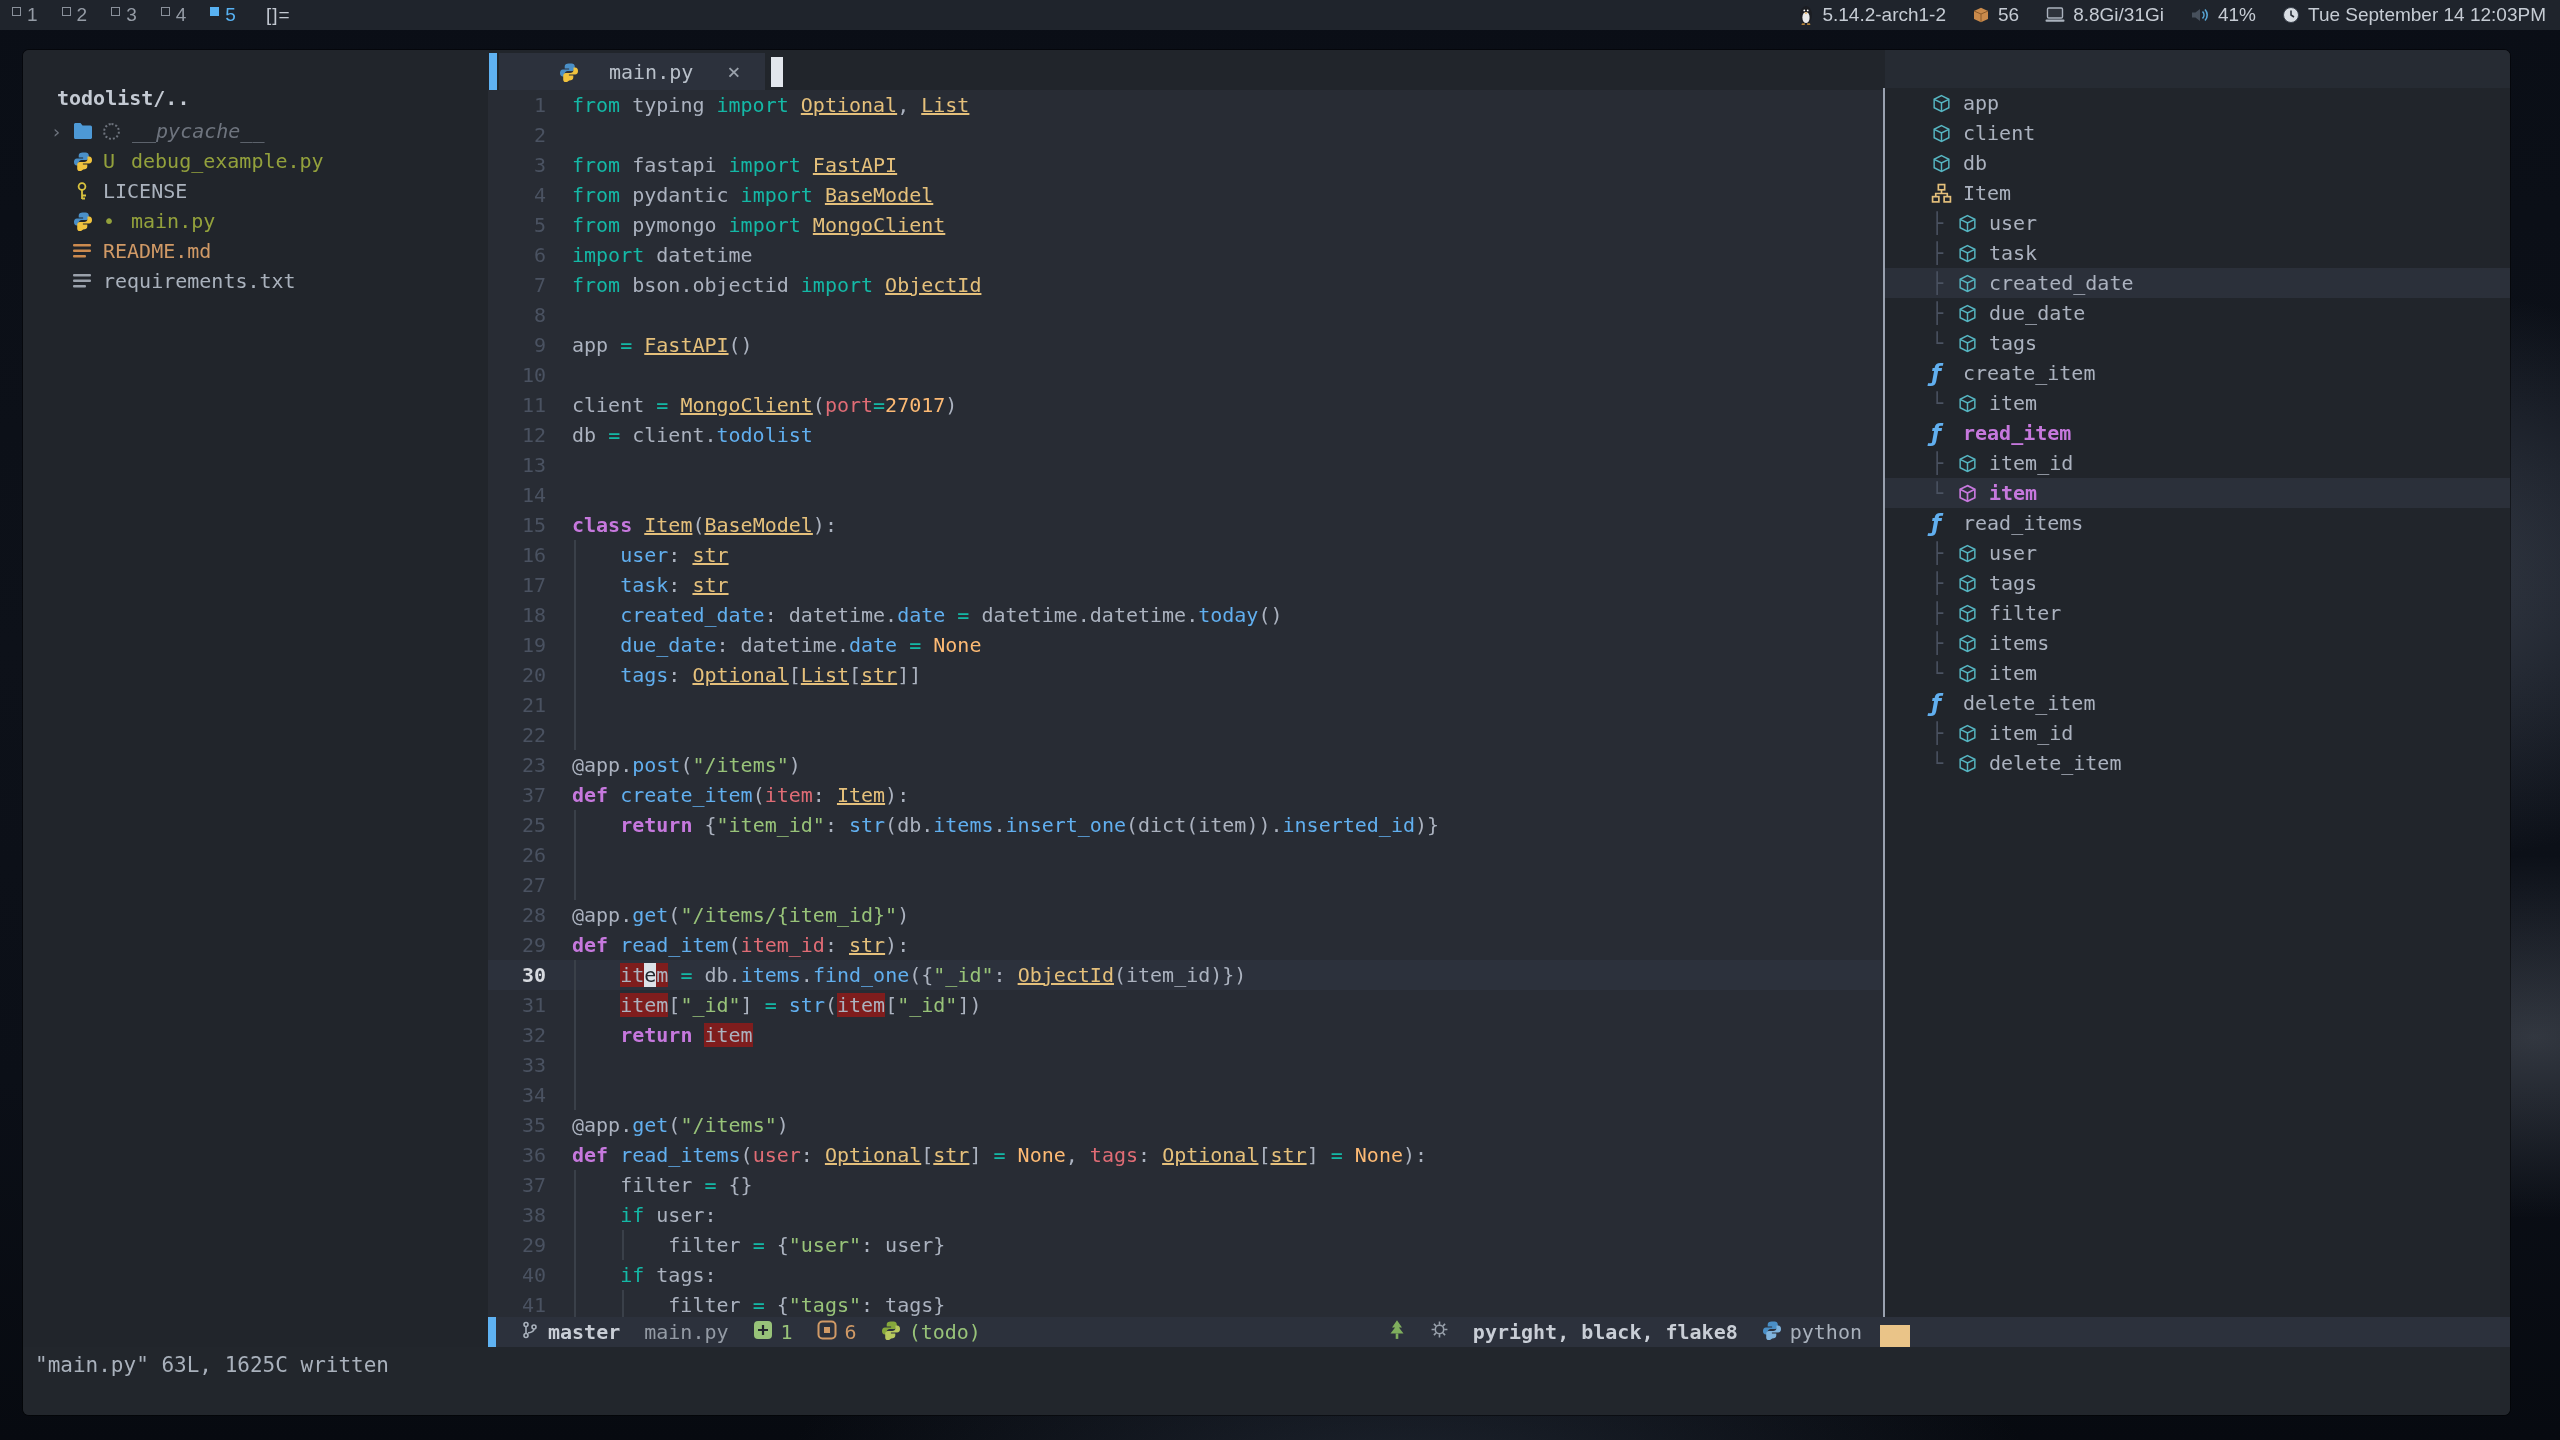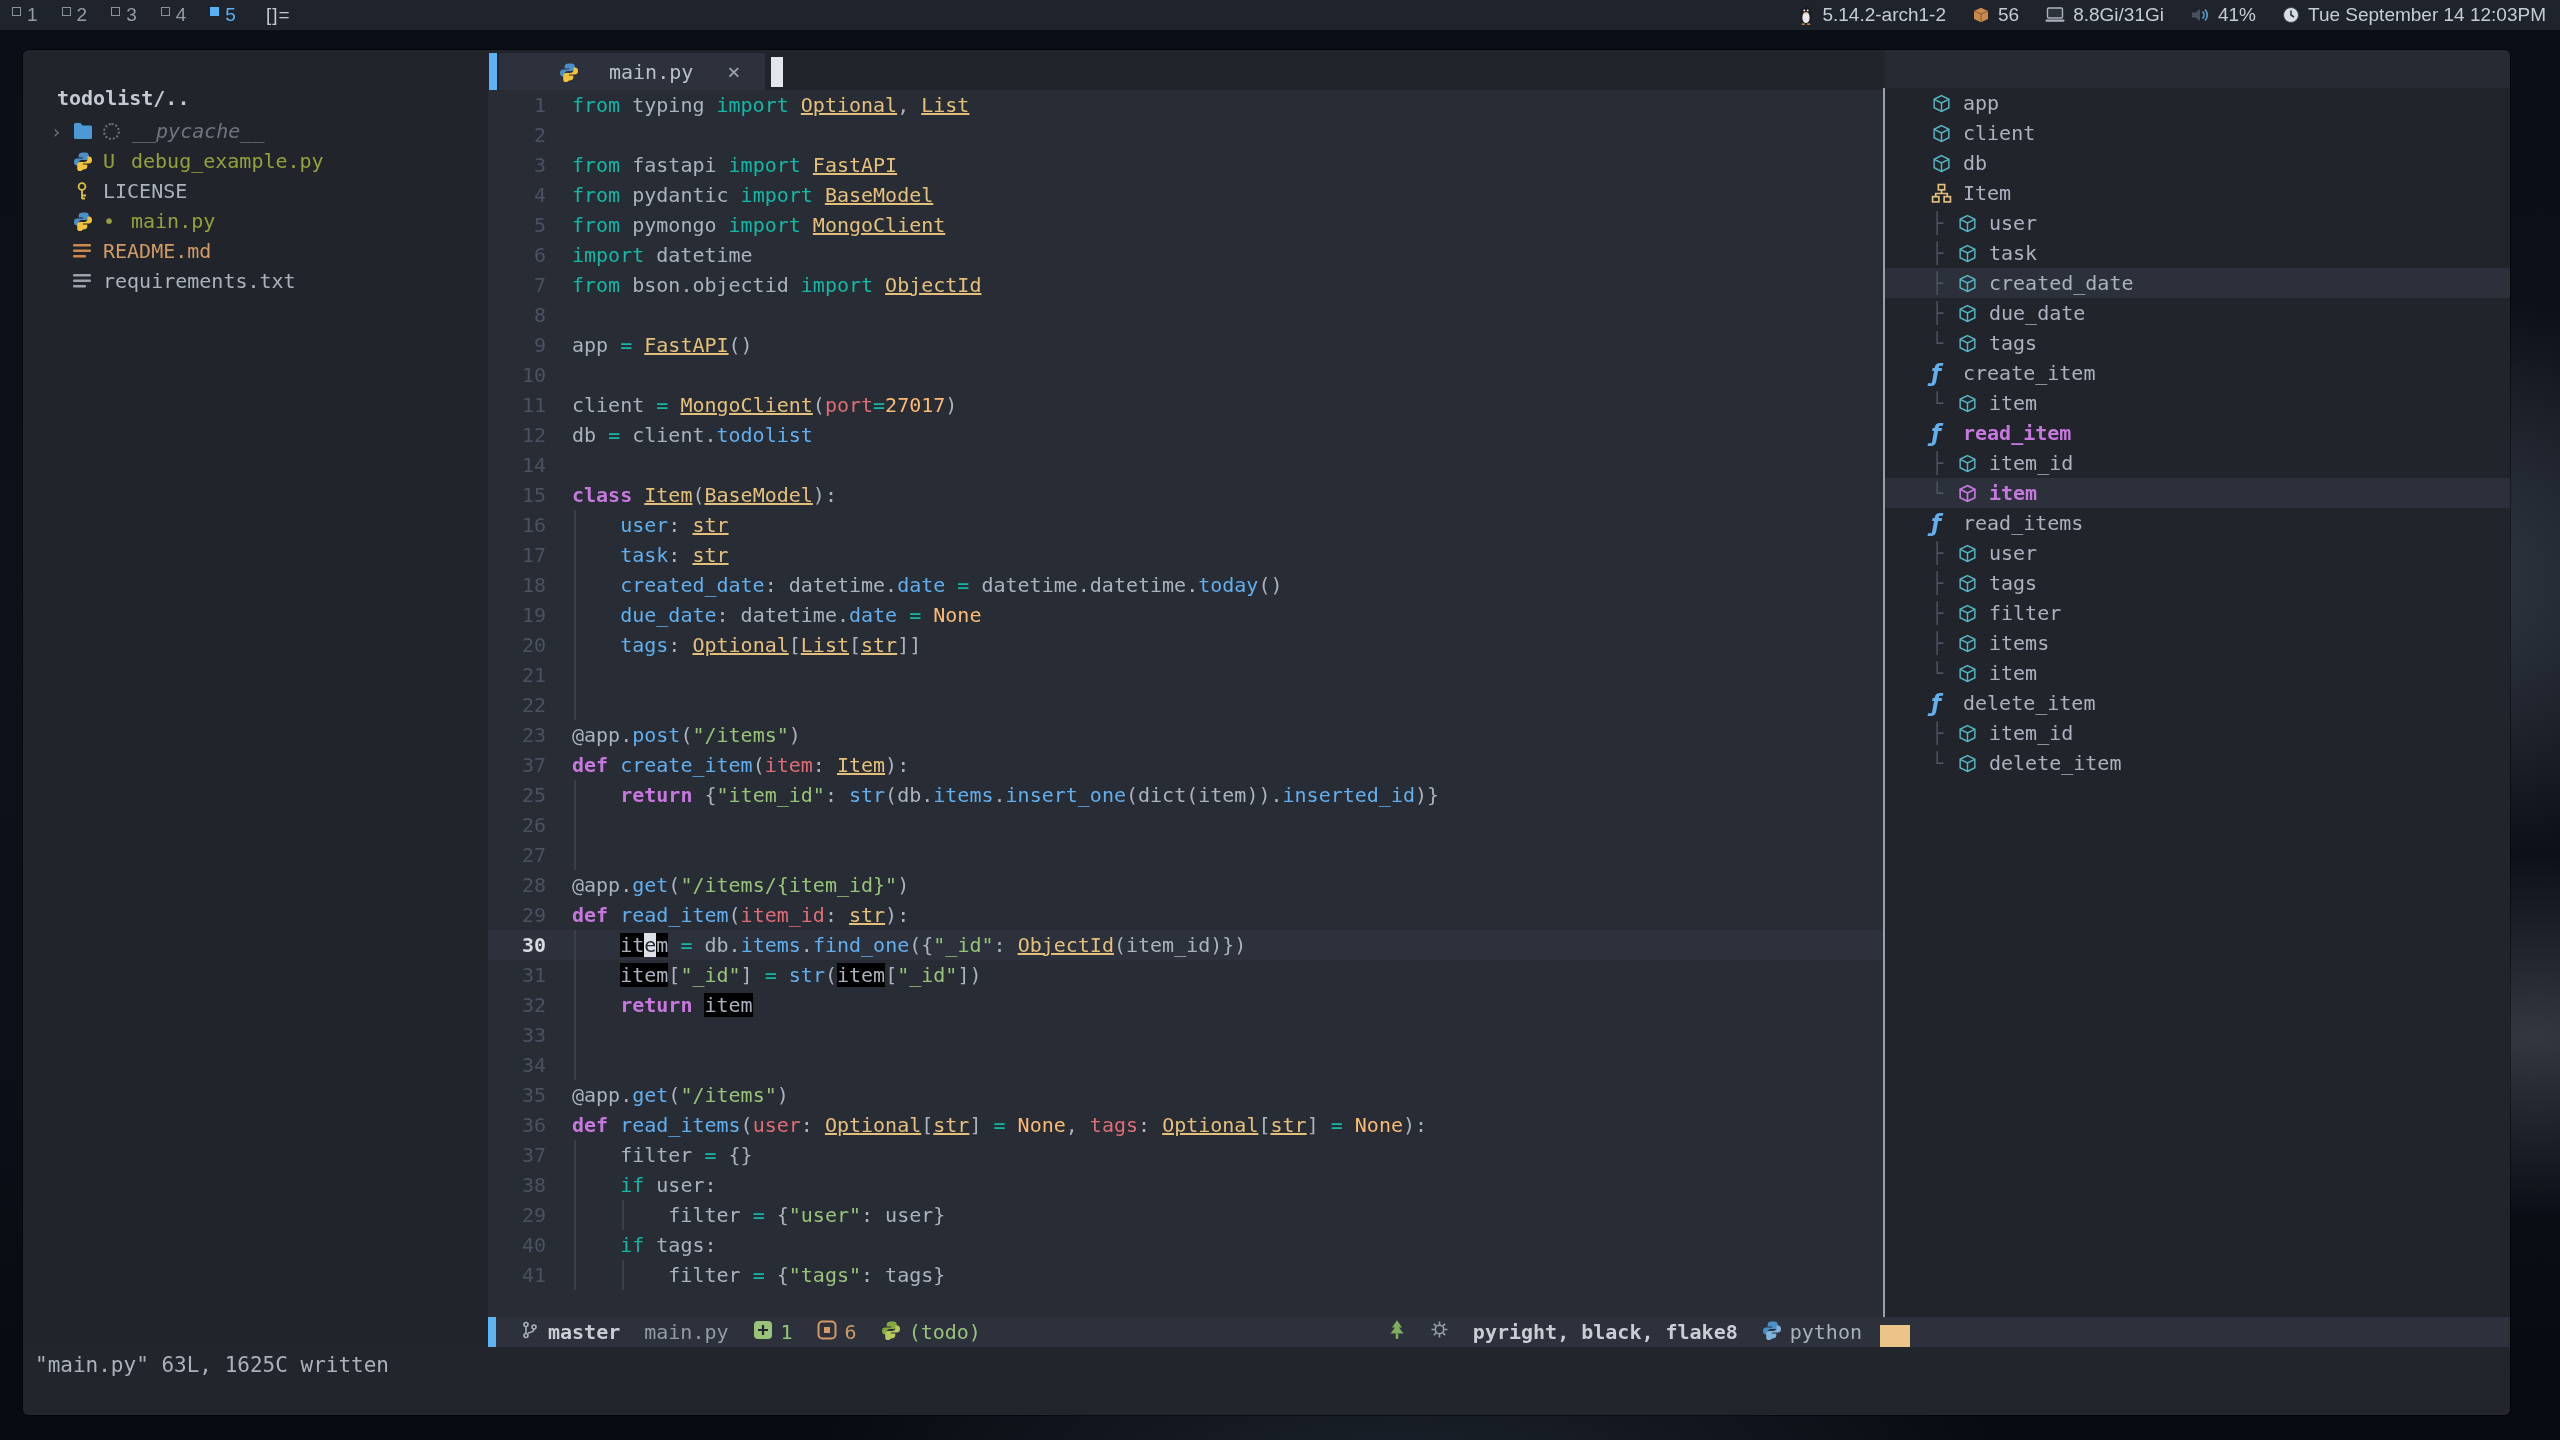--- a/index.html
+++ b/index.html
@@ -47,21 +47,21 @@
   .term-cursor{width:12px;height:30px;background:#e2e6ec;margin:3px 0 0 6px;align-self:center;}
   .code{position:absolute;left:0;top:40px;width:100%;height:1227px;overflow:hidden;}
   .line{position:relative;height:30px;line-height:30px;font-size:20px;color:#abb2bf;white-space:pre;}
   .line.cl{background:#2c313c;}
   .ln{display:inline-block;width:50px;margin-left:8px;margin-right:26px;text-align:right;color:#4a5261;}
   .line.cl .ln{color:#d7dae0;font-weight:bold;}
   .guide{position:absolute;top:0;bottom:0;width:2px;background:#3a4049;}
   .tk-k{color:#14b8a6;} .tk-K{color:#c678dd;font-weight:bold;}
   .tk-f{color:#61afef;} .tk-t{color:#e5c07b;text-decoration:underline;} .tk-s{color:#98c379;}
   .tk-o{color:#fdba74;} .tk-r{color:#e06c75;}
-  .tk-h{background:#000000;}
+  .tk-h{background:#7f1d1d;}
   .tk-c{background:#dde2e9;color:#23272e;}
 
   .vsep{position:absolute;left:1860px;top:38px;width:2px;height:1229px;background:#99a1af;}
 
   
   .sidebar{position:absolute;left:1862px;top:0;width:625px;height:1267px;background:#21252b;}
   .sb-head{height:38px;background:#262b33;}
   .sb-row{height:30px;display:flex;align-items:center;padding-left:46px;font-size:20px;color:#abb2bf;}
   .sb-row.hover{background:#2b303a;}
   .sb-conn{width:26px;color:#4a5261;}
@@ -271,20 +271,21 @@
         <div class="line"><span class="ln">3</span><span class="tk-k">from</span><span> fastapi </span><span class="tk-k">import</span><span> </span><span class="tk-t">FastAPI</span></div>
         <div class="line"><span class="ln">4</span><span class="tk-k">from</span><span> pydantic </span><span class="tk-k">import</span><span> </span><span class="tk-t">BaseModel</span></div>
         <div class="line"><span class="ln">5</span><span class="tk-k">from</span><span> pymongo </span><span class="tk-k">import</span><span> </span><span class="tk-t">MongoClient</span></div>
         <div class="line"><span class="ln">6</span><span class="tk-k">import</span><span> datetime</span></div>
         <div class="line"><span class="ln">7</span><span class="tk-k">from</span><span> bson.objectid </span><span class="tk-k">import</span><span> </span><span class="tk-t">ObjectId</span></div>
         <div class="line"><span class="ln">8</span></div>
         <div class="line"><span class="ln">9</span><span>app </span><span class="tk-k">=</span><span> </span><span class="tk-t">FastAPI</span><span>()</span></div>
         <div class="line"><span class="ln">10</span></div>
         <div class="line"><span class="ln">11</span><span>client </span><span class="tk-k">=</span><span> </span><span class="tk-t">MongoClient</span><span>(</span><span class="tk-r">port</span><span class="tk-k">=</span><span class="tk-o">27017</span><span>)</span></div>
         <div class="line"><span class="ln">12</span><span>db </span><span class="tk-k">=</span><span> client.</span><span class="tk-f">todolist</span></div>
+        <div class="line"><span class="ln">13</span></div>
         <div class="line"><span class="ln">14</span></div>
         <div class="line"><span class="ln">15</span><span class="tk-K">class</span><span> </span><span class="tk-t">Item</span><span>(</span><span class="tk-t">BaseModel</span><span>):</span></div>
         <div class="line"><span class="guide" style="left: 86px;"></span><span class="ln">16</span><span>    </span><span class="tk-f">user</span><span>: </span><span class="tk-t">str</span></div>
         <div class="line"><span class="guide" style="left: 86px;"></span><span class="ln">17</span><span>    </span><span class="tk-f">task</span><span>: </span><span class="tk-t">str</span></div>
         <div class="line"><span class="guide" style="left: 86px;"></span><span class="ln">18</span><span>    </span><span class="tk-f">created_date</span><span>: </span><span>datetime.</span><span class="tk-f">date</span><span> </span><span class="tk-k">=</span><span> datetime.datetime.</span><span class="tk-f">today</span><span>()</span></div>
         <div class="line"><span class="guide" style="left: 86px;"></span><span class="ln">19</span><span>    </span><span class="tk-f">due_date</span><span>: </span><span>datetime.</span><span class="tk-f">date</span><span> </span><span class="tk-k">=</span><span> </span><span class="tk-o">None</span></div>
         <div class="line"><span class="guide" style="left: 86px;"></span><span class="ln">20</span><span>    </span><span class="tk-f">tags</span><span>: </span><span class="tk-t">Optional</span><span>[</span><span class="tk-t">List</span><span>[</span><span class="tk-t">str</span><span>]]</span></div>
         <div class="line"><span class="guide" style="left: 86px;"></span><span class="ln">21</span></div>
         <div class="line"><span class="guide" style="left: 86px;"></span><span class="ln">22</span></div>
         <div class="line"><span class="ln">23</span><span>@app.</span><span class="tk-f">post</span><span>(</span><span class="tk-s">"/items"</span><span>)</span></div>

